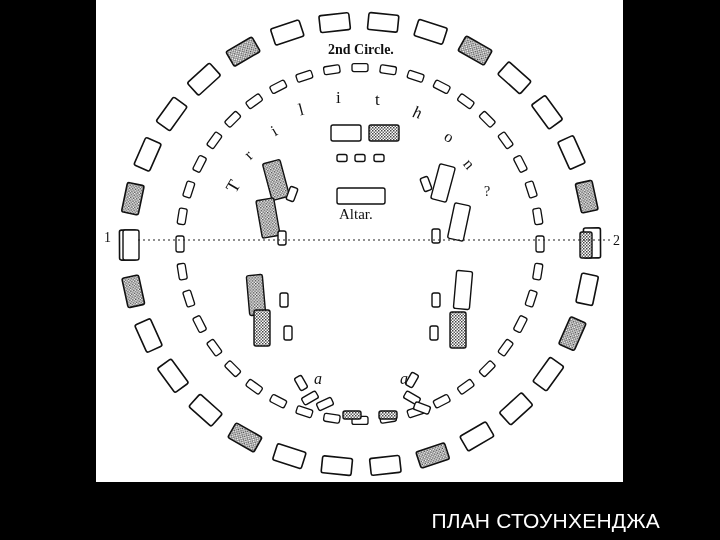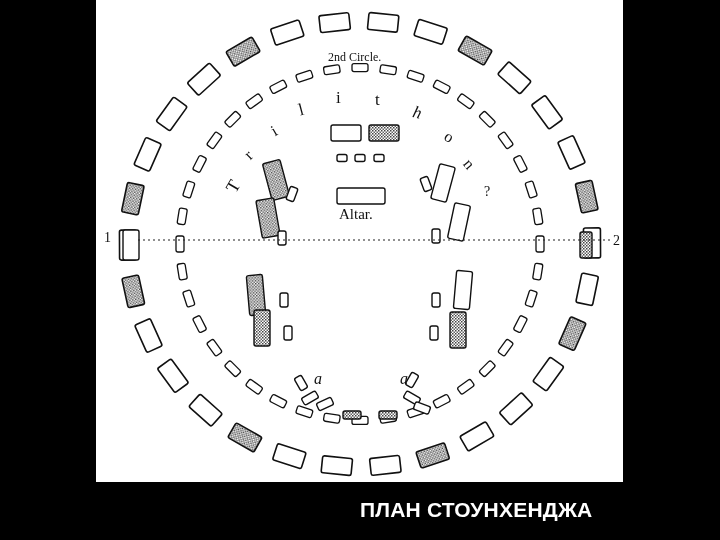--- a/index.html
+++ b/index.html
@@ -1,20 +1,20 @@
 <!DOCTYPE html>
 <html><head>
 <meta charset="utf-8">
 <style>
   html, body { margin:0; padding:0; background:#000; }
   body { width:720px; height:540px; position:relative; overflow:hidden; font-family:"Liberation Sans", sans-serif; }
   .panel { position:absolute; left:96px; top:0; width:527px; height:482px; background:#fff; }
   .panel svg { position:absolute; left:0; top:0; }
-  .caption { position:absolute; left:360px; top:498px; width:300px; text-align:left; color:#fff;
-             font-family:"Liberation Sans", sans-serif; font-size:21px; letter-spacing:0.2px;font-weight:bold; }
+  .caption { position:absolute; left:360px; top:509px; width:300px; text-align:right; color:#fff;
+             font-family:"Liberation Sans", sans-serif; font-size:21px; letter-spacing:0.2px; }
   .lbl { position:absolute; font-family:"Liberation Serif", serif; color:#111; }
 </style>
 </head>
 <body>
 
 <div class="panel">
   <svg width="527" height="482" viewBox="0 0 527 482">
     <defs>
       <pattern id="hatch" width="3" height="3" patternUnits="userSpaceOnUse">
         <rect width="3" height="3" fill="#fff"></rect>
@@ -126,21 +126,21 @@
         <rect x="-8" y="-4" width="16" height="8" rx="2" transform="translate(316,398) rotate(30)" fill="#fff"></rect>
         <rect x="-8" y="-4" width="16" height="8" rx="2" transform="translate(326,408) rotate(20)" fill="#fff"></rect>
         <rect x="-9" y="-4" width="18" height="8" rx="2" transform="translate(256,415) rotate(0)" fill="url(#hatch)"></rect>
         <rect x="-9" y="-4" width="18" height="8" rx="2" transform="translate(292,415) rotate(0)" fill="url(#hatch)"></rect>
         <rect x="-6" y="-13" width="12" height="26" rx="2" transform="translate(490,245) rotate(0)" fill="url(#hatch)"></rect>
         <rect x="-8" y="-15" width="16" height="30" rx="2" transform="translate(35,245) rotate(0)" fill="#fff"></rect>
       </g>
     <line x1="42" y1="240" x2="515" y2="240" stroke="#222" stroke-width="1.2" stroke-dasharray="2,3"></line>
   </svg>
 
-  <span class="lbl" style="left:232px;top:50px;font-size:12px;font-weight:normal;">2nd Circle.</span>
+  <span class="lbl" style="left:232px;top:42px;font-size:14px;font-weight:bold;">2nd Circle.</span>
   <span class="lbl" style="left:243px;top:206px;font-size:15px;text-align:right;">Altar.</span>
   <span class="lbl" style="left:8px;top:230px;font-size:14px;">1</span>
   <span class="lbl" style="left:517px;top:233px;font-size:14px;">2</span>
 
   <span class="lbl" style="left:132px;top:176px;font-size:18px;transform:rotate(-60deg);">T</span>
   <span class="lbl" style="left:150px;top:146px;font-size:16px;transform:rotate(-45deg);">r</span>
   <span class="lbl" style="left:176px;top:122px;font-size:16px;transform:rotate(-30deg);">i</span>
   <span class="lbl" style="left:203px;top:100px;font-size:17px;transform:rotate(-15deg);">l</span>
   <span class="lbl" style="left:240px;top:88px;font-size:17px;">i</span>
   <span class="lbl" style="left:279px;top:90px;font-size:17px;">t</span>

